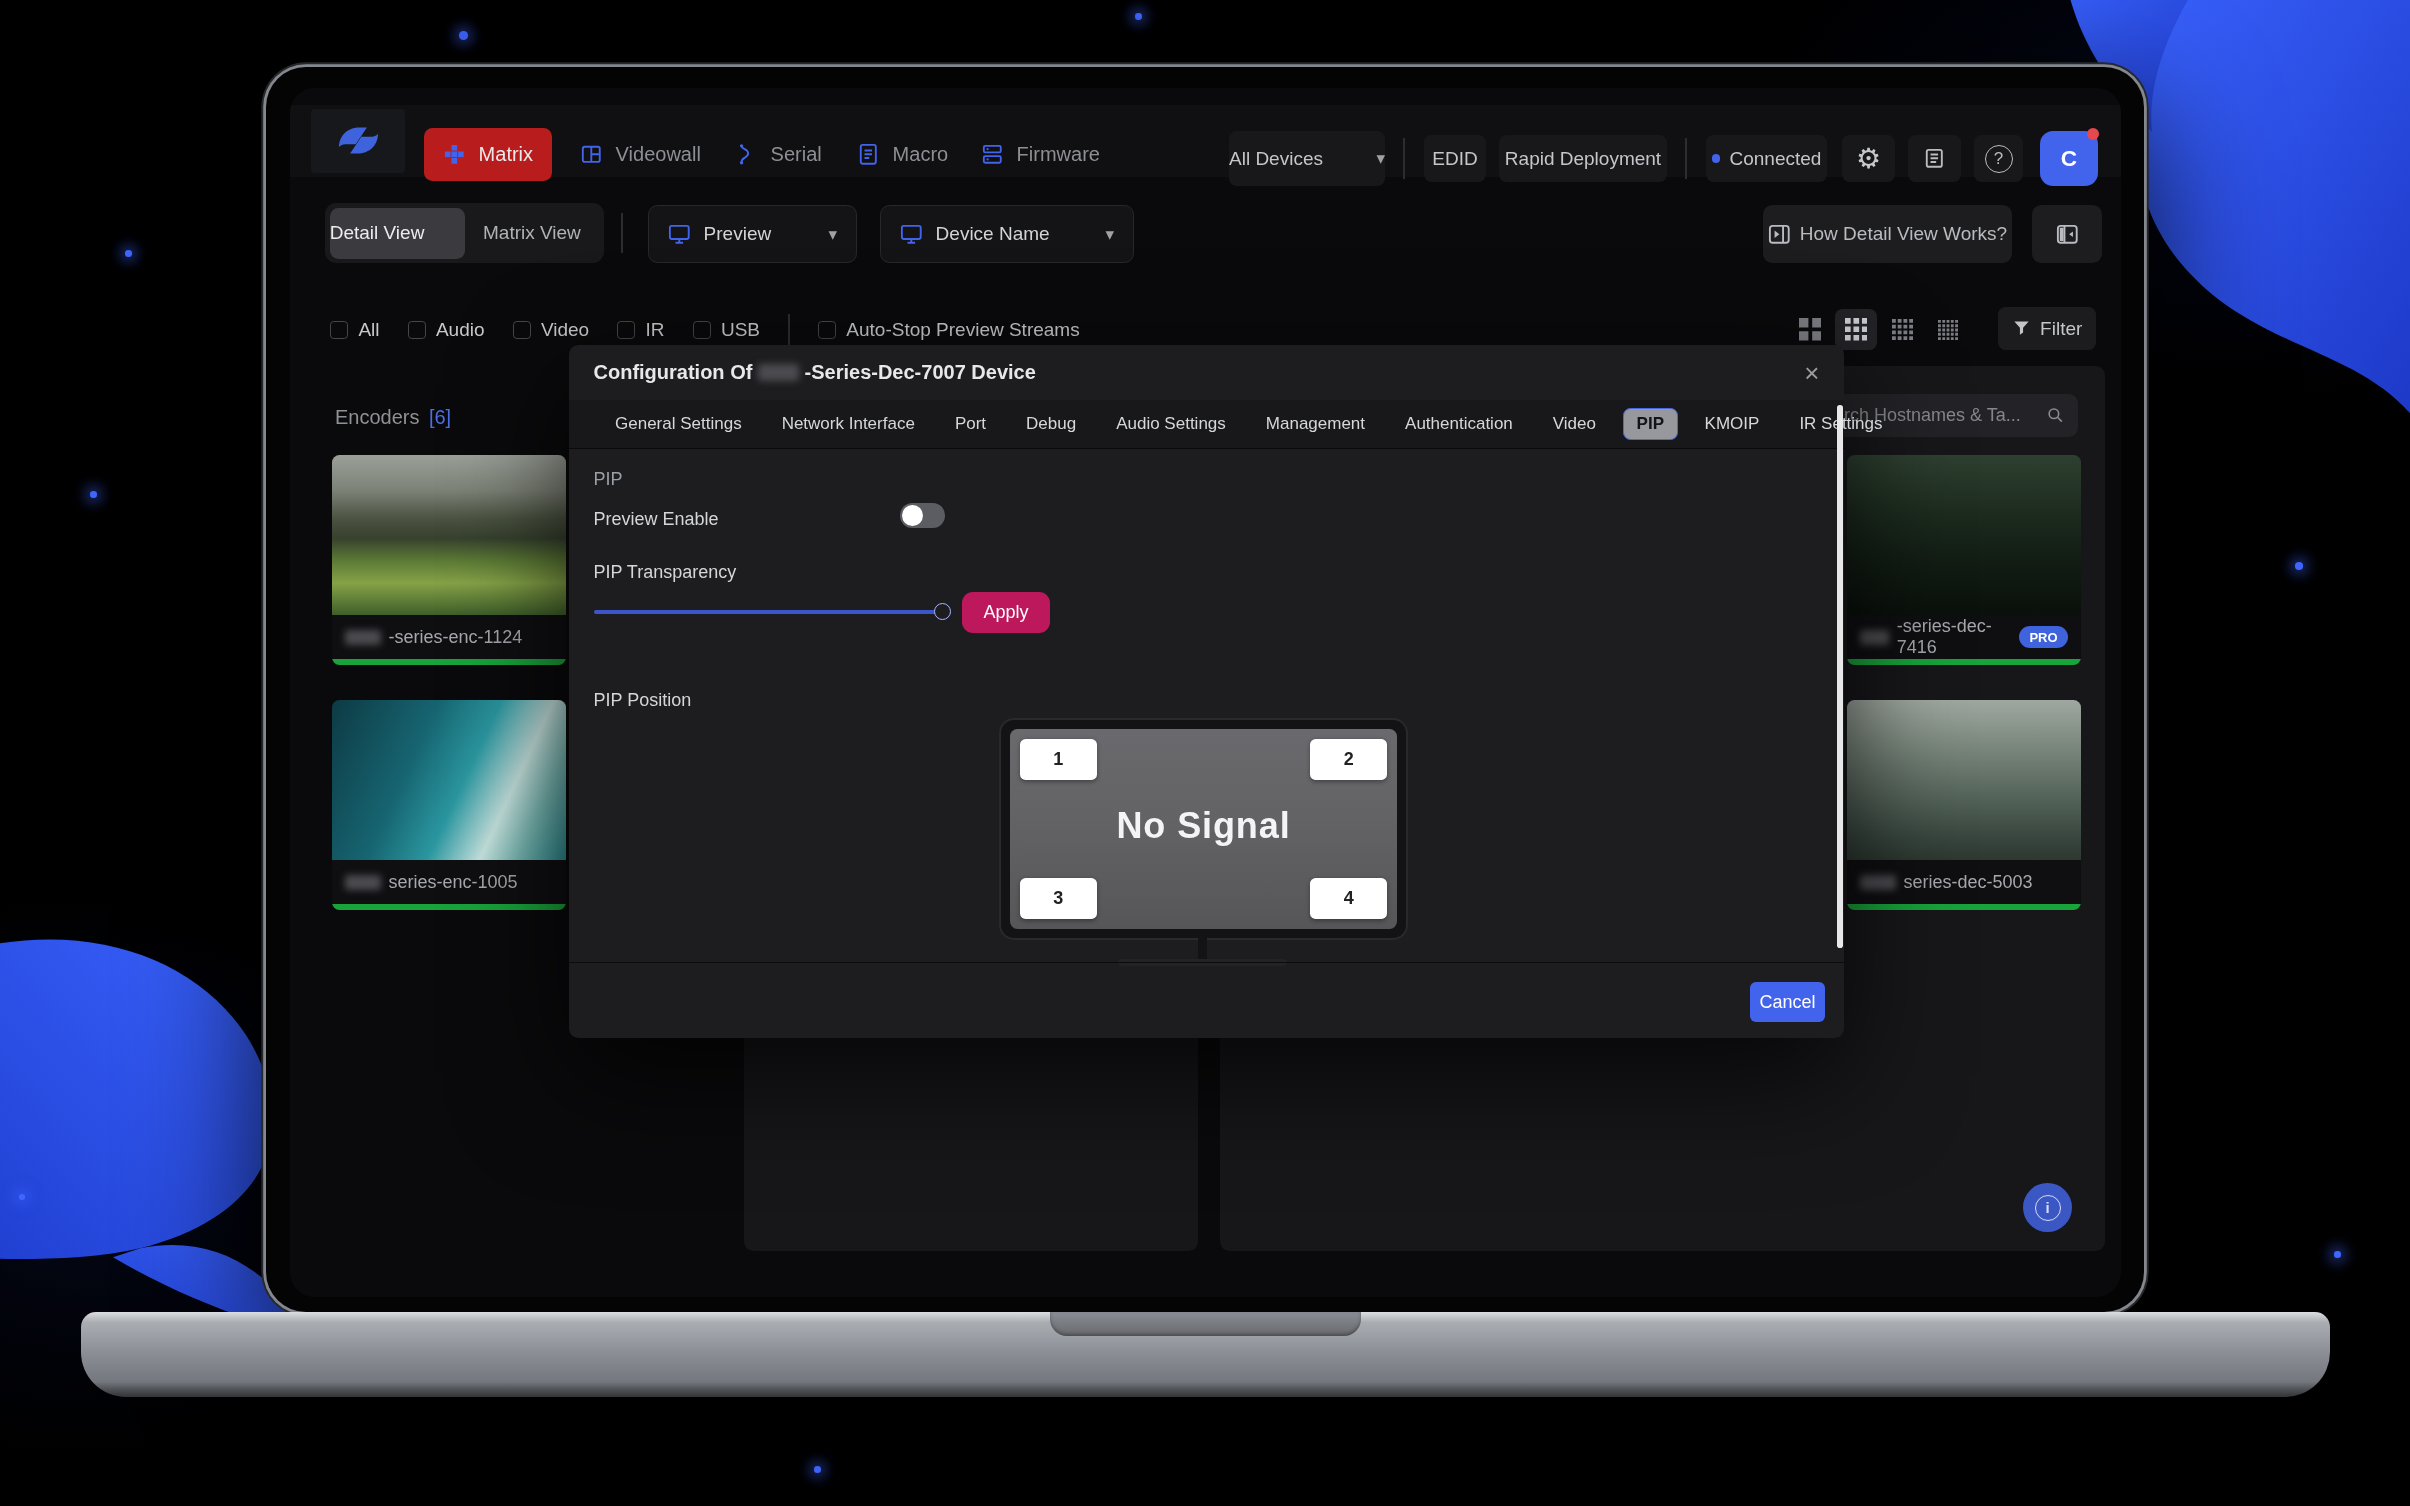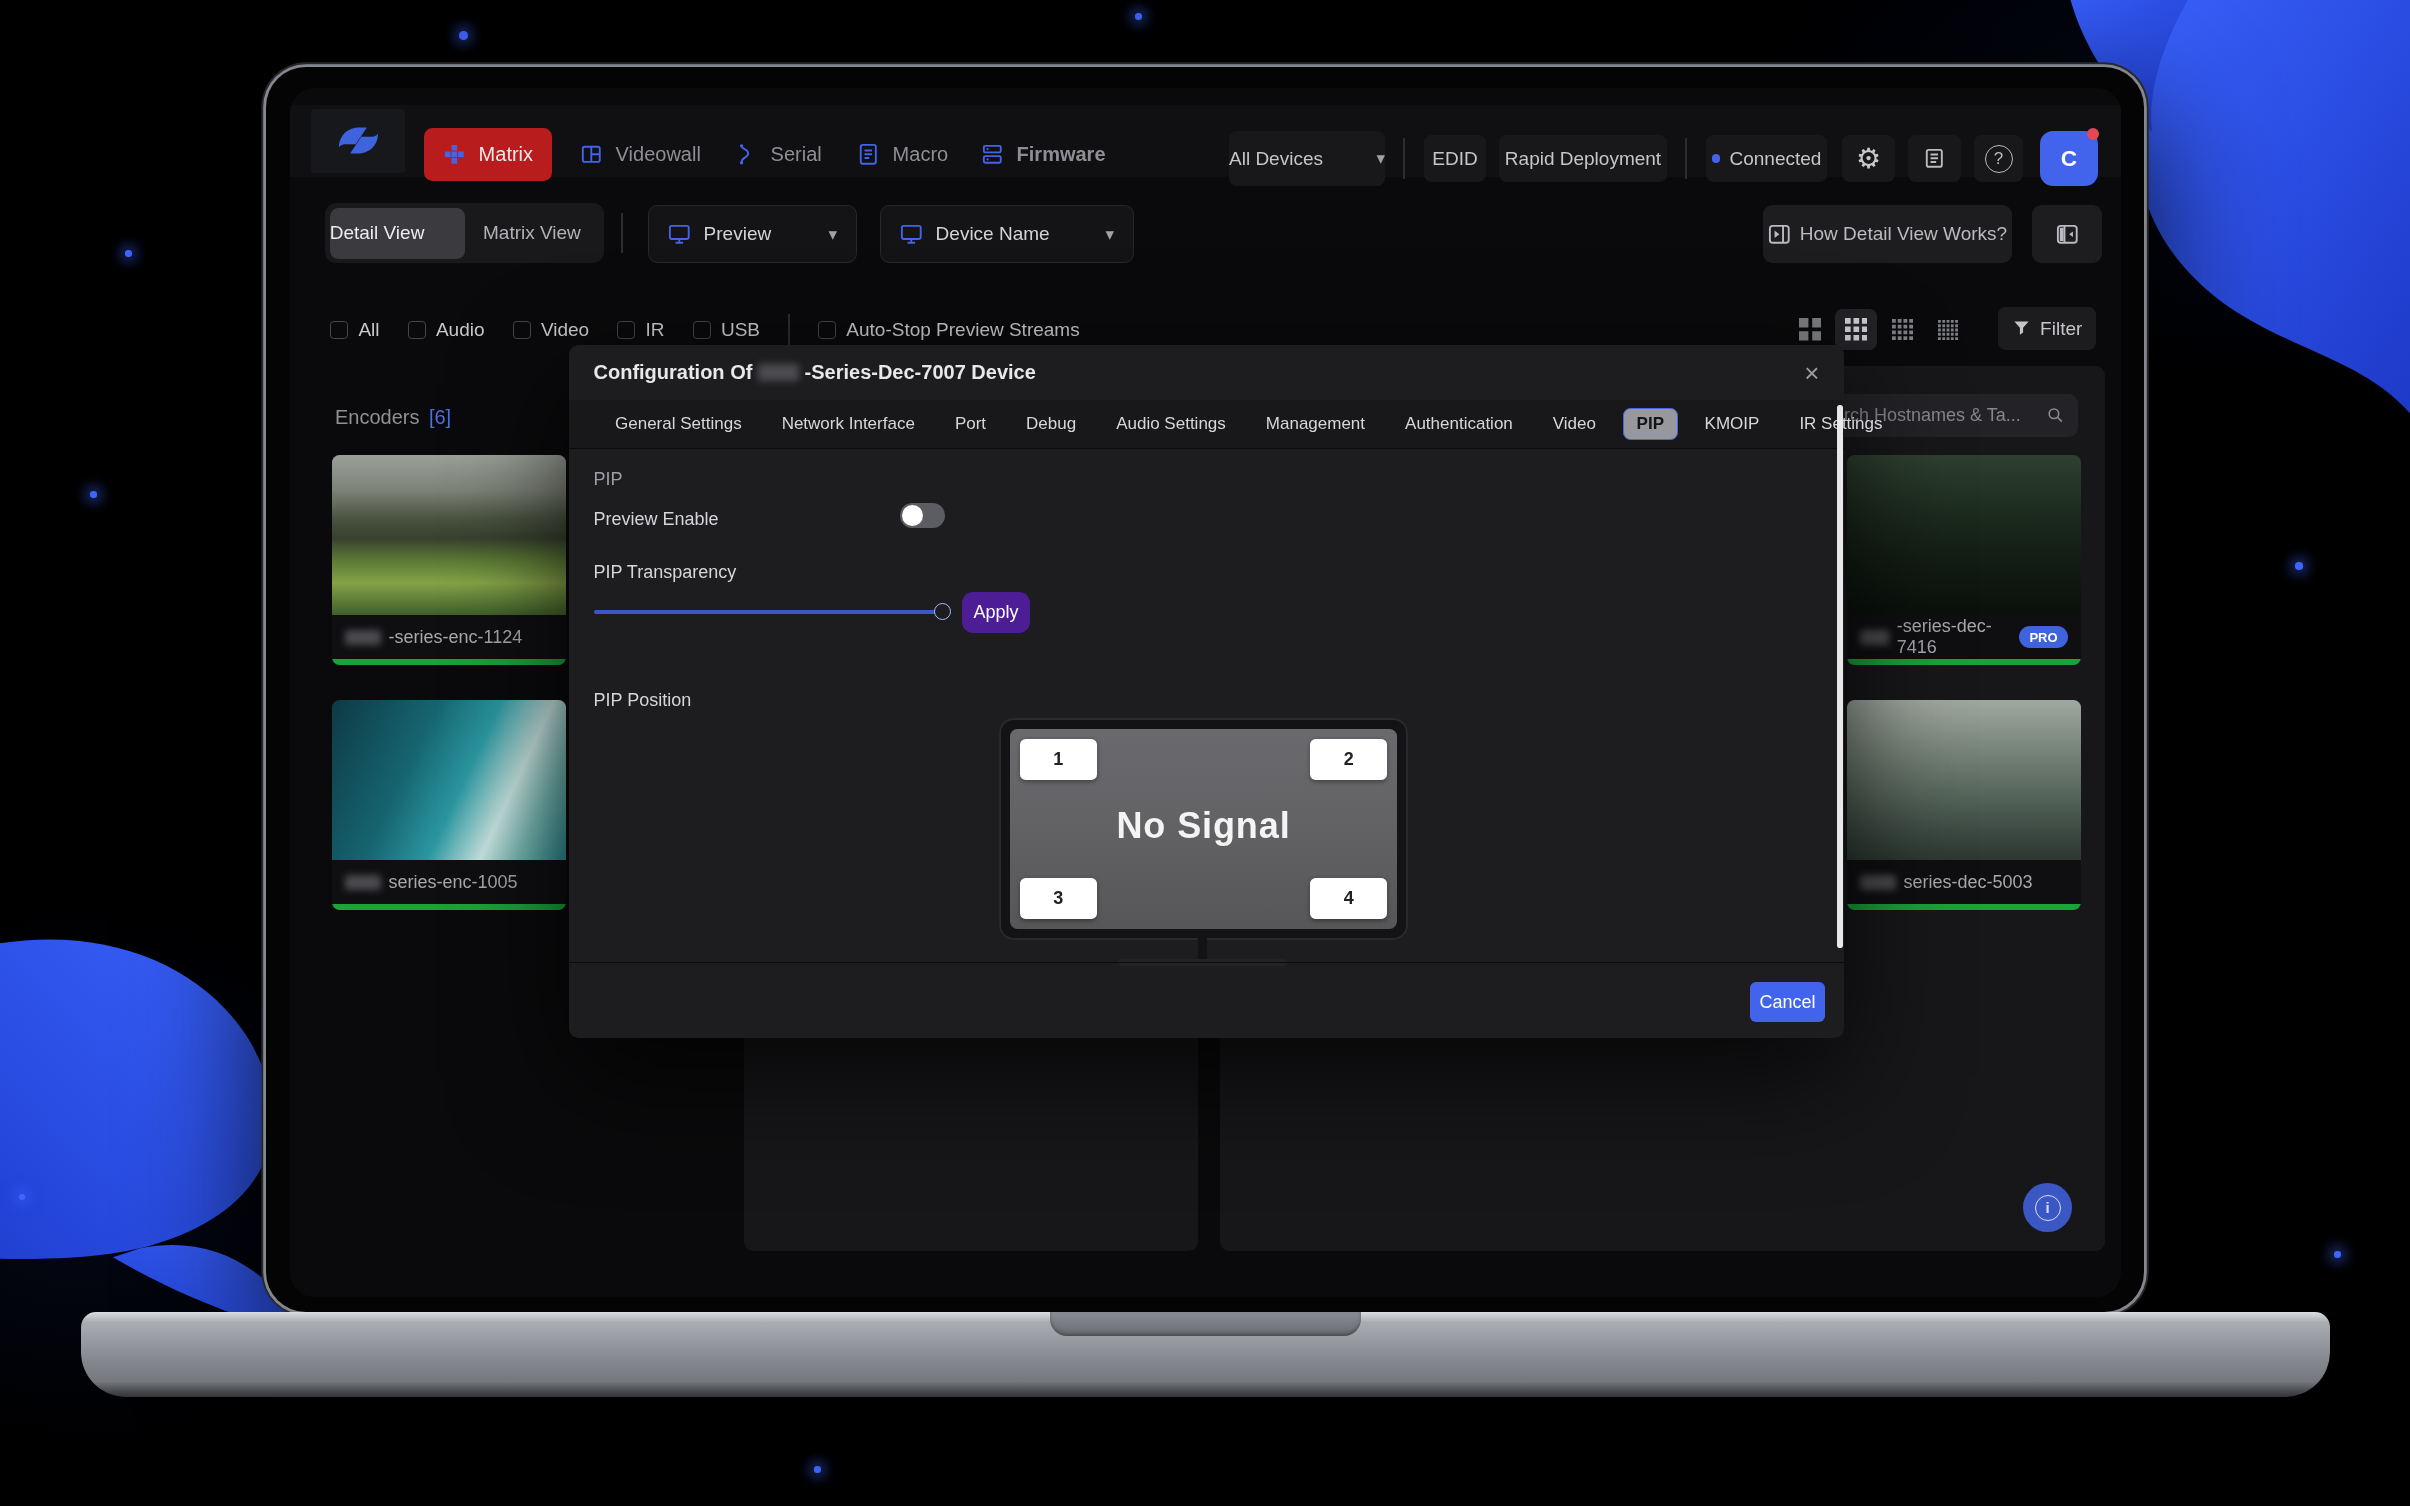--- a/index.html
+++ b/index.html
@@ -86,21 +86,21 @@
     display:flex;align-items:center;padding-left:26px;box-sizing:border-box;}
   .mtab{padding:6.6px 20px;font-size:17px;color:#d6d7da;cursor:pointer;white-space:nowrap;border-radius:7.5px;}
   .mtab.active{background:#97989d;color:#141416;border:1.9px solid #4767e6;padding:4.7px 13px;margin:0 6.6px;font-weight:bold;}
   .tsep{width:0.9px;height:21px;background:#3a3a3e;}
   .mlabel{position:absolute;left:24.5px;color:#d5d6da;font-size:18px;}
   .toggle{position:absolute;left:331px;top:158px;width:45px;height:24.5px;background:#5b5d63;border-radius:12.2px;cursor:pointer;}
   .knob{position:absolute;left:1.9px;top:1.9px;width:21px;height:21px;background:#fff;border-radius:50%;}
   .slider{position:absolute;left:25.4px;top:265px;width:348px;height:3.8px;background:#3c55c8;border-radius:1.9px;cursor:pointer;}
   .sthumb{position:absolute;right:-8.5px;top:-6.6px;width:17px;height:17px;border:1.9px solid #aab7ff;border-radius:50%;
     background:#1d1d20;box-sizing:border-box;}
-  .applyb{position:absolute;left:393px;top:247px;width:68px;height:41px;background:#4c1d95;border-radius:11px;
+  .applyb{position:absolute;left:393px;top:247px;width:88px;height:41px;background:#be185d;border-radius:11px;
     color:#fff;font-size:18px;display:flex;align-items:center;justify-content:center;cursor:pointer;}
   .monitor{position:absolute;left:432px;top:375px;width:405px;height:218px;background:#131316;border-radius:13px;
     padding:9.4px;box-sizing:border-box;box-shadow:0 0 0 1.9px #2a2a2e;}
   .mscreen{position:relative;width:100%;height:100%;border-radius:7.5px;
     background:linear-gradient(180deg,#6a6a6e 0%,#636366 45%,#565659 100%);}
   .nosig{position:absolute;left:0;right:0;top:50%;transform:translateY(-58%);text-align:center;
     color:#f4f4f5;font-size:36px;font-weight:bold;letter-spacing:0.9px;}
   .chip{position:absolute;width:77px;height:41px;background:#fff;border-radius:5.6px;display:flex;align-items:center;
     justify-content:center;color:#222;font-size:18px;font-weight:bold;cursor:pointer;box-shadow:0 1.9px 4.7px rgba(0,0,0,.35);}
   .stand-neck{position:absolute;left:629px;top:593px;width:8.5px;height:21px;background:#131316;}
@@ -178,21 +178,21 @@
         </svg>
         <span>Serial</span>
       </div>
       <div class="ntab" style="left:548px;">
         <svg width="22.6" height="22.6" viewBox="0 0 24 24" fill="none" stroke="#4263eb" stroke-width="2">
           <rect x="4" y="2" width="16" height="20" rx="2"></rect>
             <path d="M8 8h8 M8 12h8 M8 16h5"></path>
         </svg>
         <span>Macro</span>
       </div>
-      <div class="ntab" style="left:672px;font-weight:bold;">
+      <div class="ntab" style="left:672px;">
         <svg width="22.6" height="22.6" viewBox="0 0 24 24" fill="none" stroke="#4263eb" stroke-width="2">
           <rect x="3" y="3" width="18" height="7" rx="1.5"></rect>
             <rect x="3" y="14" width="18" height="7" rx="1.5"></rect>
           <circle cx="7" cy="6.5" r="1.2" fill="#4263eb" stroke="none"></circle>
             <circle cx="7" cy="17.5" r="1.2" fill="#4263eb" stroke="none"></circle>
         </svg>
         <span>Firmware</span>
       </div>
 
       <div class="btn" style="position:absolute;left:939px;top:26px;width:156px;height:55px;">

